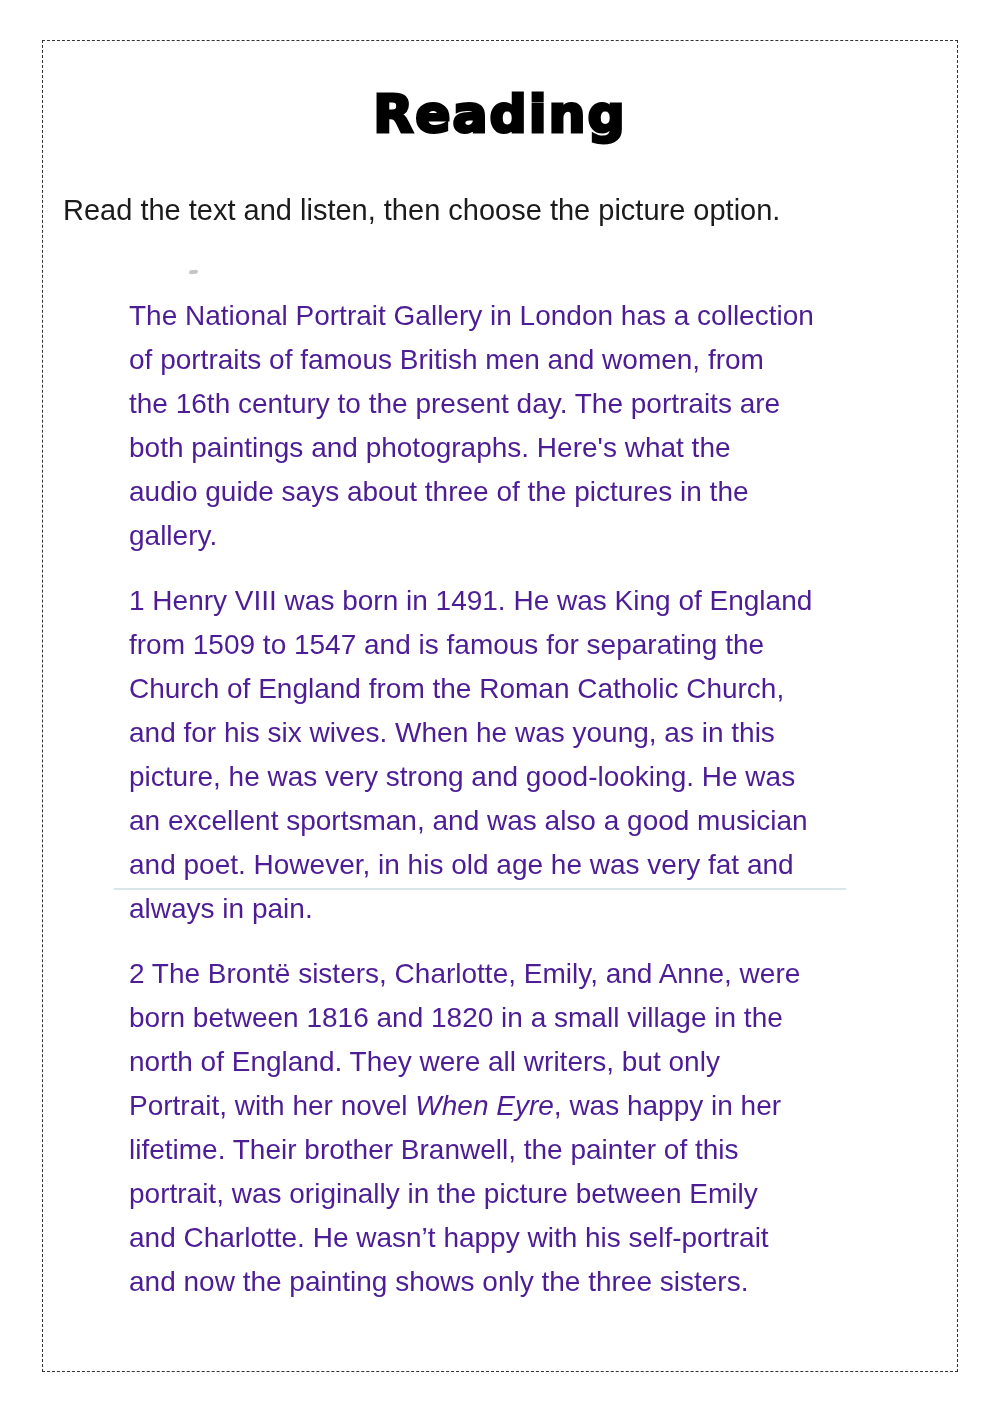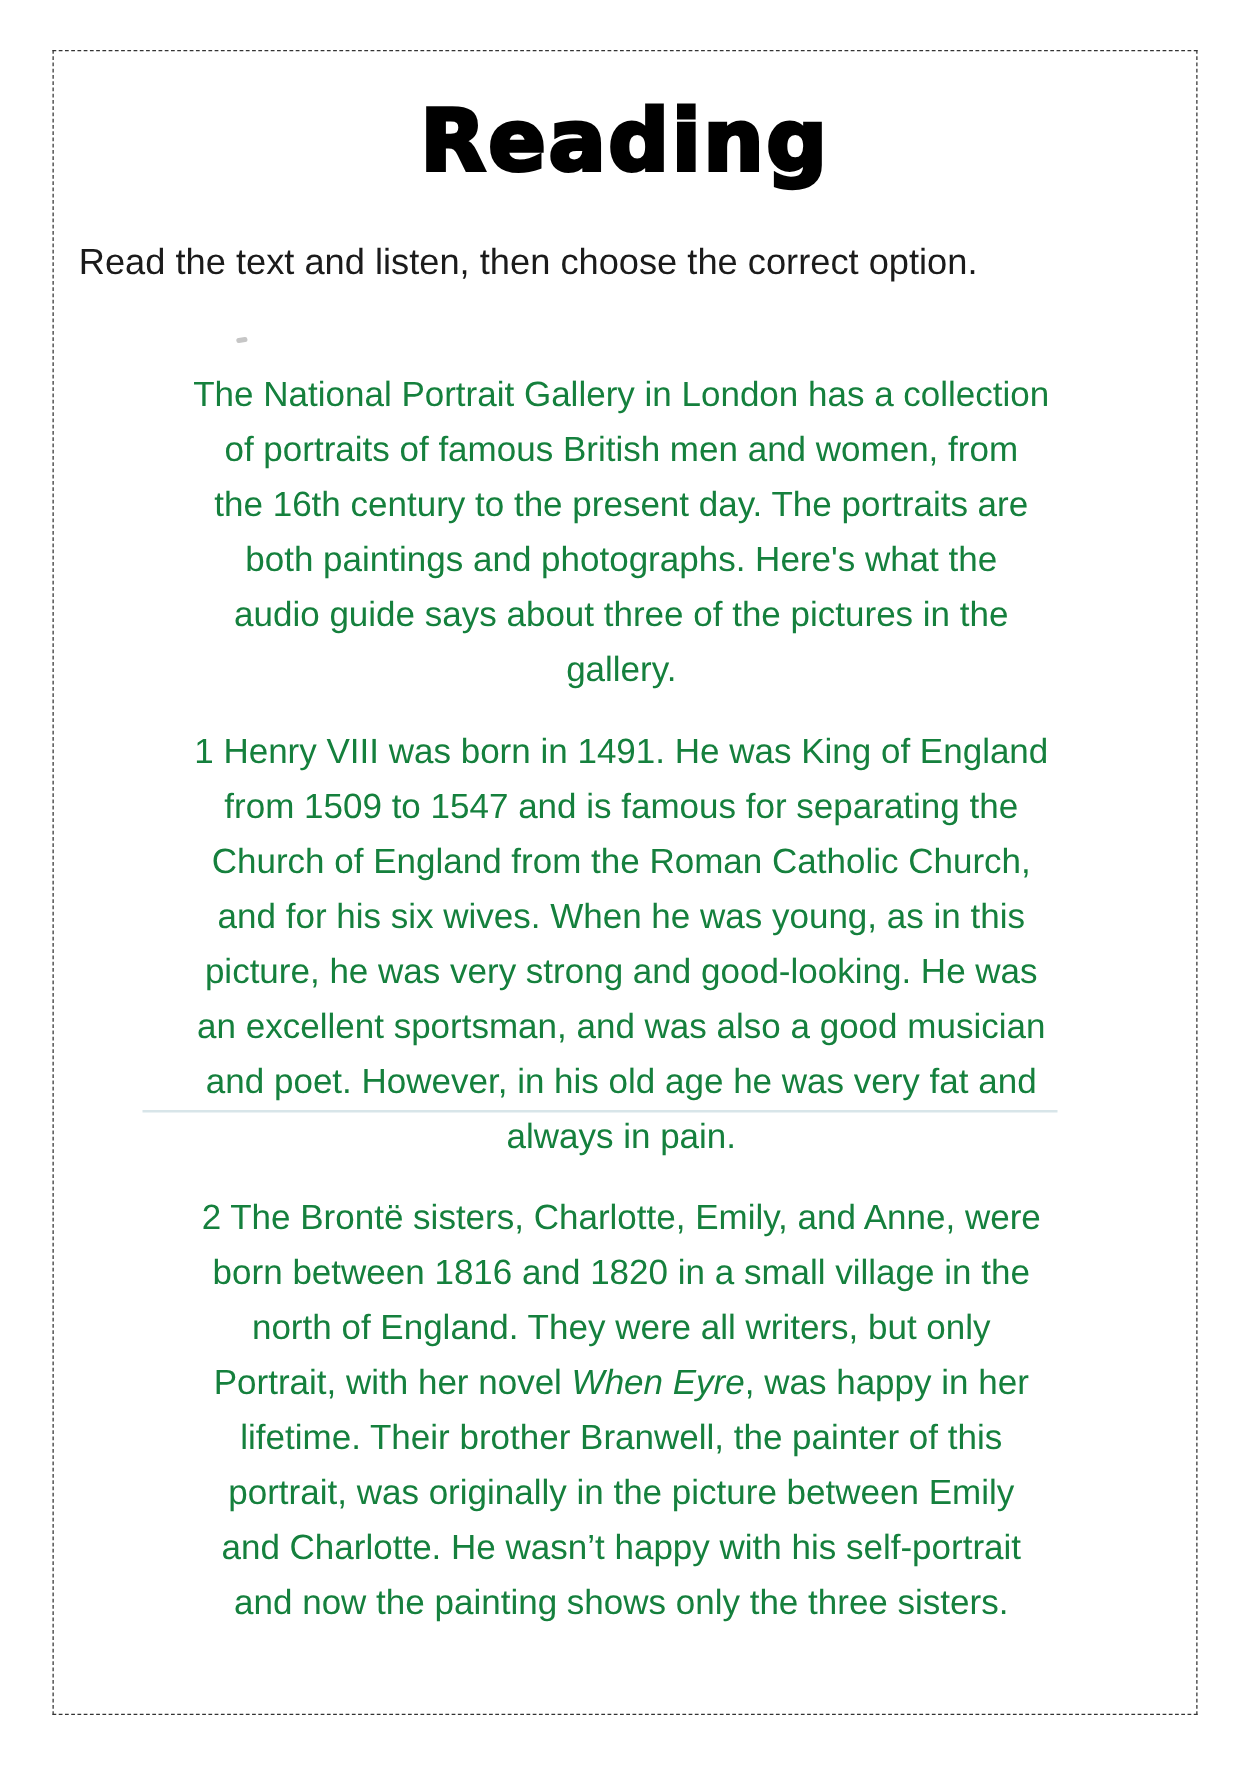--- a/index.html
+++ b/index.html
@@ -25,21 +25,21 @@
     border: 1.5px dashed #333333;
     background: #ffffff;
   }
   .title {
     position: absolute;
     top: 14px;
     left: 0;
     right: 0;
     text-align: center;
     font-family: "DejaVu Sans", sans-serif;
-    font-size: 68px;
+    font-size: 52px;
     line-height: 118px;
     font-weight: 800;
     color: #000000;
     letter-spacing: 2px;
     -webkit-text-stroke: 3px #000000;
   }
   .instruction {
     position: absolute;
     top: 148px;
     left: 20px;
@@ -67,43 +67,42 @@
   .passage h2 {
     font-size: 27px;
     line-height: 38px;
     font-weight: bold;
     color: #222222;
     margin: 0 0 26px 0;
   }
   .passage p.body {
     font-size: 28px;
     line-height: 44px;
-    color: #15803d;
+    color: #4c1d95;
     white-space: pre-line;
     margin: 0 0 21px 0;
-    text-align: center;
   }
   .passage p.body:last-child { margin-bottom: 0; }
   .novel { font-style: italic; }
   .divider {
     position: absolute;
     left: 71px;
     top: 847px;
     width: 732px;
     height: 2px;
     background: #d8e5e9;
   }
 </style>
 </head>
 <body>
 
 <div class="page">
   <div class="frame">
     <h1 class="title">Reading</h1>
-    <p class="instruction">Read the text and listen, then choose the correct option.</p>
+    <p class="instruction">Read the text and listen, then choose the picture option.</p>
     <span class="artifact"></span>
     <div class="passage">
       <p class="body">The National Portrait Gallery in London has a collection
 of portraits of famous British men and women, from
 the 16th century to the present day. The portraits are
 both paintings and photographs. Here's what the
 audio guide says about three of the pictures in the
 gallery.</p>
       <p class="body">1 Henry VIII was born in 1491. He was King of England
 from 1509 to 1547 and is famous for separating the

